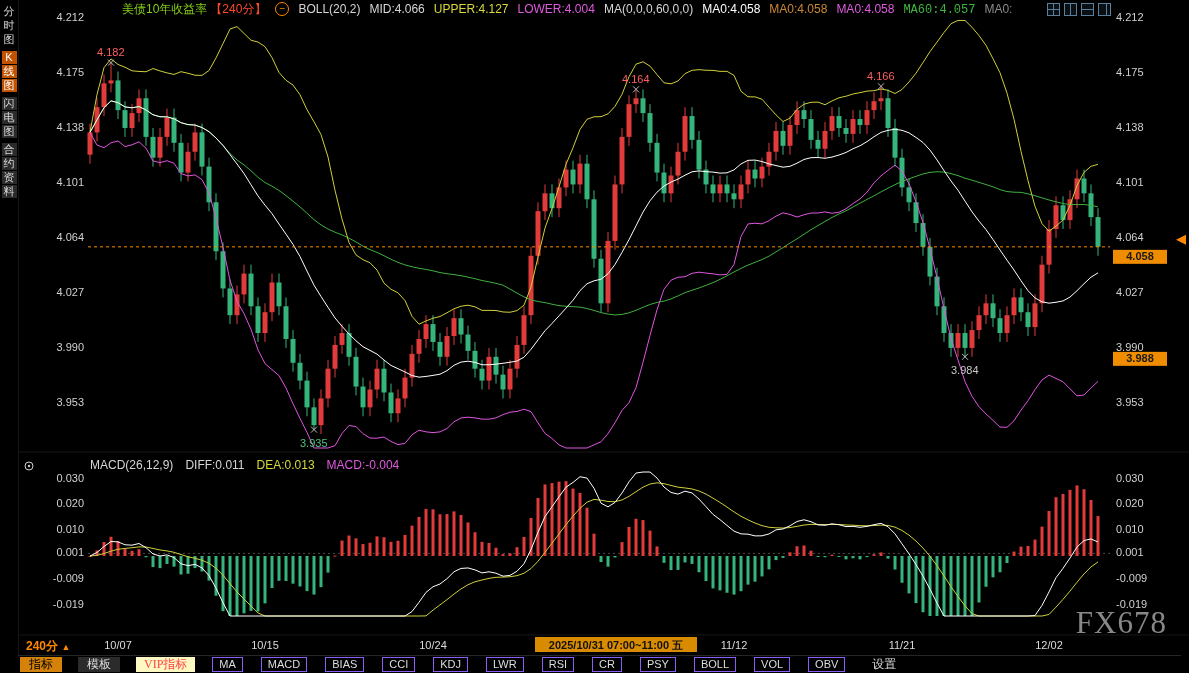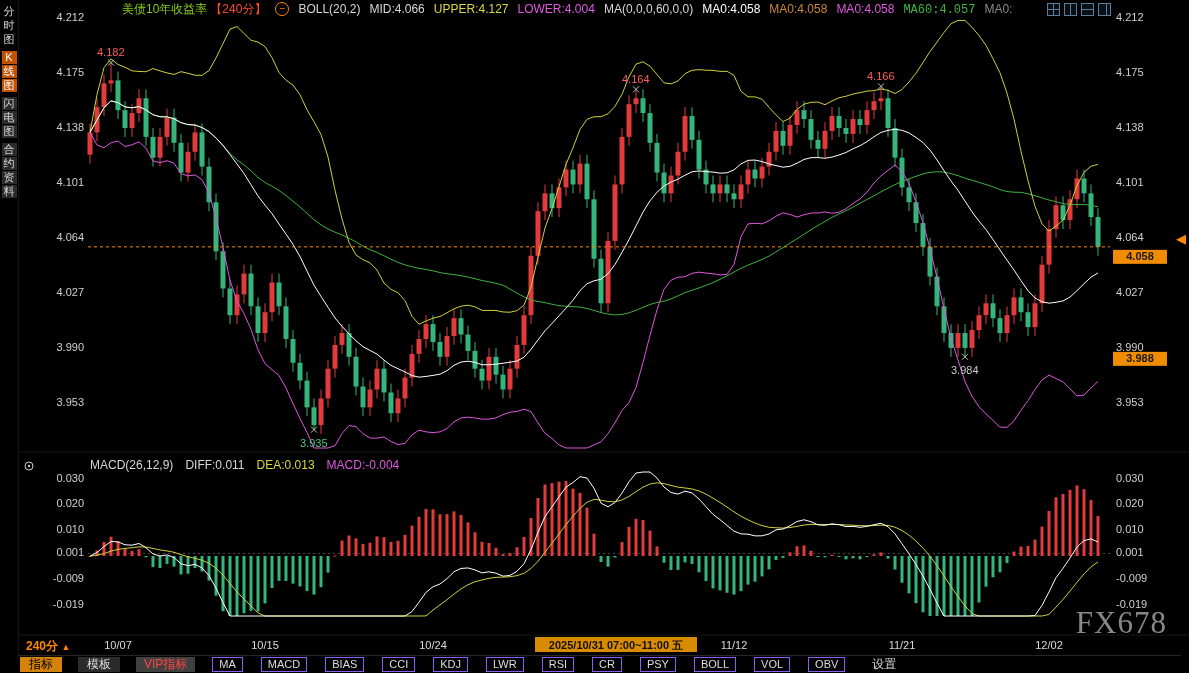--- a/index.html
+++ b/index.html
@@ -23,21 +23,21 @@
   .side-tab.plain span{background:transparent;}
   .side-tab.active span{background:#c25200;color:#fff;}
   
   .macd-head{position:absolute;left:90px;top:458px;height:14px;display:flex;gap:12px;font-size:12px;align-items:flex-end;}
   
   .period-sel{position:absolute;left:26px;top:638px;font-size:12px;color:#ff8800;font-weight:bold;}
   
   .bbar{position:absolute;left:18px;right:8px;bottom:0;height:17px;background:#000;border-top:1px solid #262626;display:flex;align-items:center;gap:16px;font-size:12px;padding-left:2px;}
   .bb-tab-active{background:#d4820a;color:#000;padding:0 9px;height:15px;line-height:15px;}
   .bb-tab{background:#2b2b2b;color:#ddd;padding:0 9px;height:15px;line-height:15px;}
-  .bb-vip{background:#404040;color:#ff4444;padding:0 8px;height:15px;line-height:15px;}
+  .bb-vip{background:#fef9c3;color:#ff4444;padding:0 8px;height:15px;line-height:15px;font-family:Liberation Serif, serif;}
   .bb-btn{border:1px solid #8b5cf6;color:#ddd;background:#000;font-size:11px;height:13px;line-height:12px;padding:0 6px;margin:0 1px;}
   .bb-set{color:#ddd;padding:0 10px;}
   
   .watermark{position:absolute;right:22px;bottom:32px;font-family:"Liberation Serif",serif;font-size:31px;color:#979797;letter-spacing:1px;opacity:.9;}
   svg text{font-family:"Liberation Sans",sans-serif;}
 </style>
 </head>
 <body>
 
 <div class="app">

